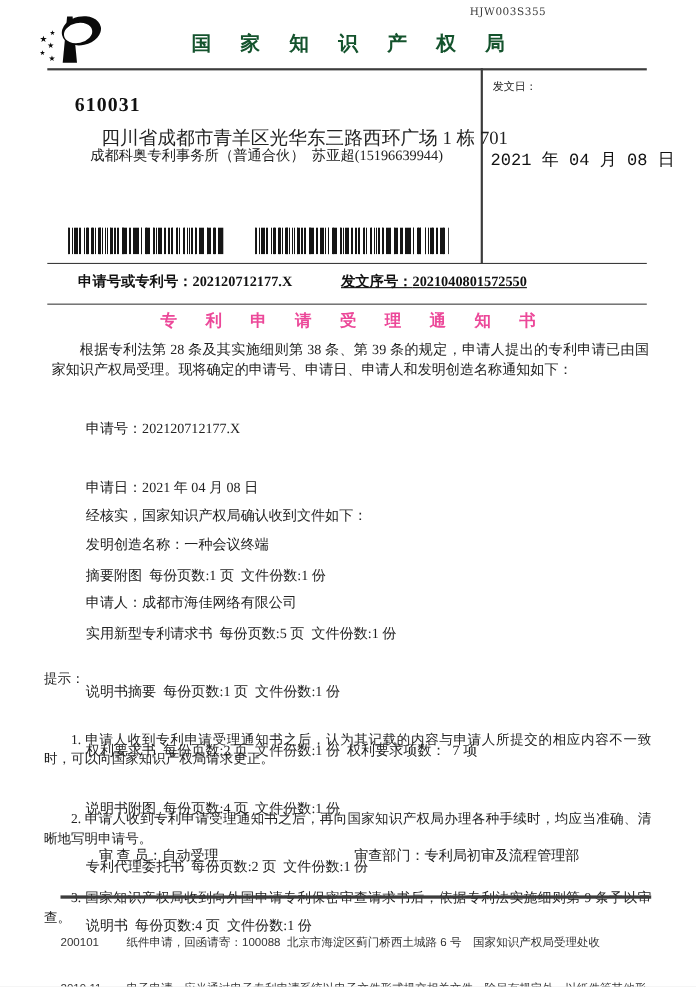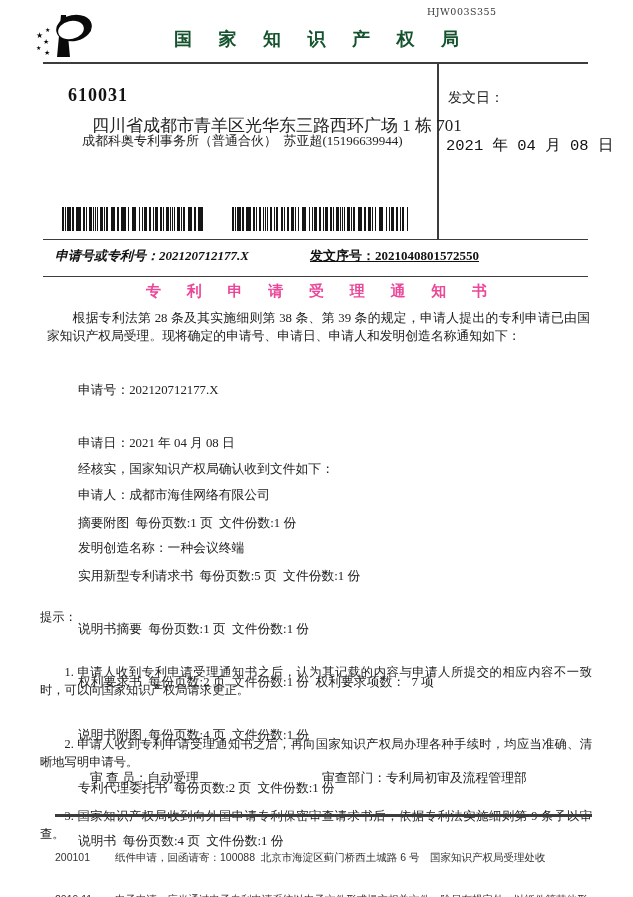--- a/index.html
+++ b/index.html
@@ -13,32 +13,32 @@
   .abs { position:absolute; white-space:pre-wrap; }
   .doc-code { left:427px; top:6px; font-size:9.5px; letter-spacing:0.5px; color:#3a3a3a;
     font-family:"DejaVu Serif",serif; }
   .org-title { left:0; top:27px; width:100%; text-align:center;
     font-size:18px; font-weight:bold; letter-spacing:11px; text-indent:11px; color:#14532d; }
   .hline { position:absolute; background:#3c3c3c; }
   .vline { position:absolute; background:#3c3c3c; }
   .postal { left:68px; top:85px; font-size:18px; font-weight:bold; letter-spacing:1px; color:#111; }
   .addr1 { left:92px; top:114px; font-size:17px; }
   .addr2 { left:82px; top:132px; font-size:13px; }
-  .date-label { left:448px; top:89px; font-size:14px;text-align:right; }
+  .date-label { left:448px; top:72px; font-size:10px;text-align:right; }
   .date-value { left:446px; top:135px; font-size:15.5px;
     font-family:"Liberation Mono","Liberation Serif",monospace; color:#111; }
   .barcode { position:absolute; top:207px; height:24px; background-color:#fff;
     background-image:
       repeating-linear-gradient(90deg, #151515 0px, #151515 1.5px, transparent 1.5px, transparent 3px, #151515 3px, #151515 4px, transparent 4px, transparent 7px),
       repeating-linear-gradient(90deg, #151515 0px, #151515 1px, transparent 1px, transparent 5px, #151515 5px, #151515 7.5px, transparent 7.5px, transparent 11px);
   }
   .barcode-1 { left:62px; width:141px; }
   .barcode-2 { left:232px; width:176px; }
   .ref-row { top:247px; font-size:13px; font-weight:bold; color:#111; }
-  .ref-app { left:55px;font-style:italic; }
+  .ref-app { left:71px; }
   .ref-serial { left:310px;text-decoration:underline; }
   .notice-title { left:0; top:282px; width:100%; text-align:center;
     font-size:15px; font-weight:bold; letter-spacing:11px; text-indent:11px; color:#ec4899; }
   .intro { left:47px; top:310px; width:543px; font-size:12.8px; line-height:17.5px;
     text-indent:2em; text-align:justify; }
   .fields { left:78px; top:347px; font-size:12.8px; line-height:17.5px; }
   .received { left:78px; top:426px; font-size:12.8px; line-height:17.7px; }
   .hints-label { left:40px; top:609px; font-size:12.3px; }
   .hints { left:40px; top:627px; width:552px; font-size:12.3px; line-height:18px;
     text-align:justify; }
@@ -93,22 +93,22 @@
 
   <div class="hline" style="left:43px; top:276px; width:545px; height:1px;"></div>
 
   <div class="abs notice-title">专 利 申 请 受 理 通 知 书</div>
 
   <div class="abs intro">根据专利法第 28 条及其实施细则第 38 条、第 39 条的规定，申请人提出的专利申请已由国家知识产权局受理。现将确定的申请号、申请日、申请人和发明创造名称通知如下：</div>
 
   <div class="abs fields">
     <div>申请号：202120712177.X</div>
     <div>申请日：2021 年 04 月 08 日</div>
+    <div>发明创造名称：一种会议终端</div>
     <div>申请人：成都市海佳网络有限公司</div>
-    <div>发明创造名称：一种会议终端</div>
   </div>
 
   <div class="abs received">
     <div>经核实，国家知识产权局确认收到文件如下：</div>
     <div>摘要附图  每份页数:1 页  文件份数:1 份</div>
     <div>实用新型专利请求书  每份页数:5 页  文件份数:1 份</div>
     <div>说明书摘要  每份页数:1 页  文件份数:1 份</div>
     <div>权利要求书  每份页数:2 页  文件份数:1 份  权利要求项数：  7 项</div>
     <div>说明书附图  每份页数:4 页  文件份数:1 份</div>
     <div>专利代理委托书  每份页数:2 页  文件份数:1 份</div>

